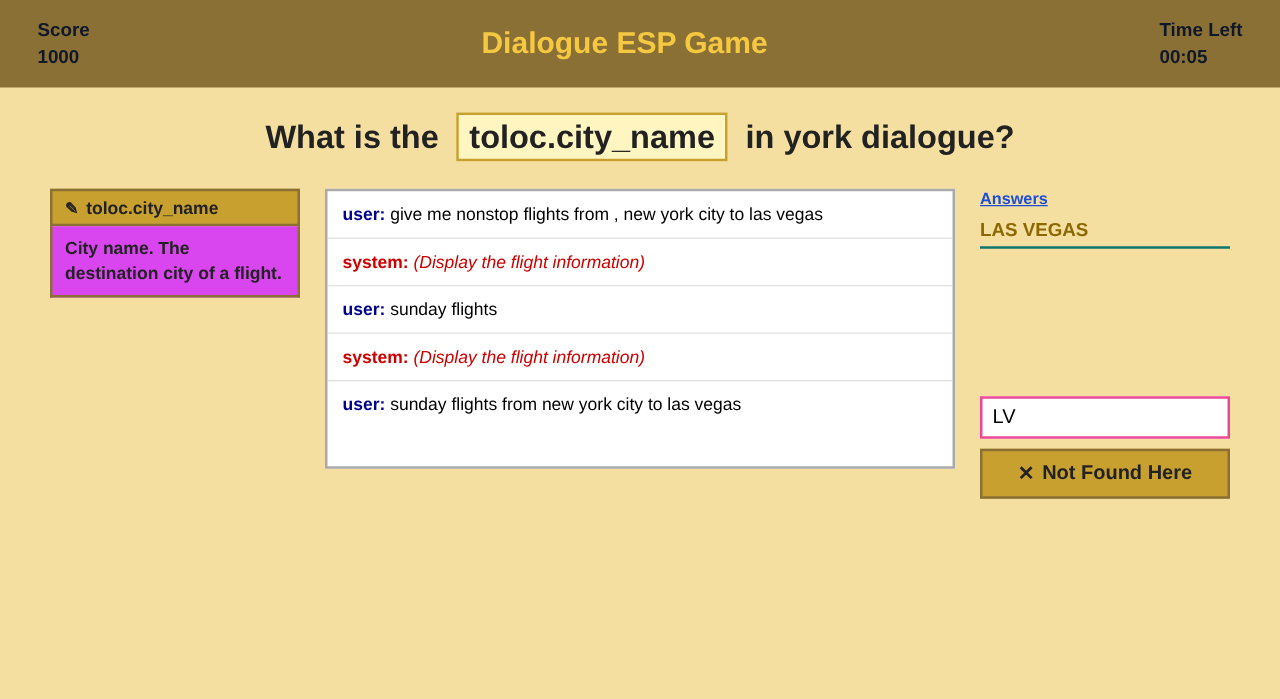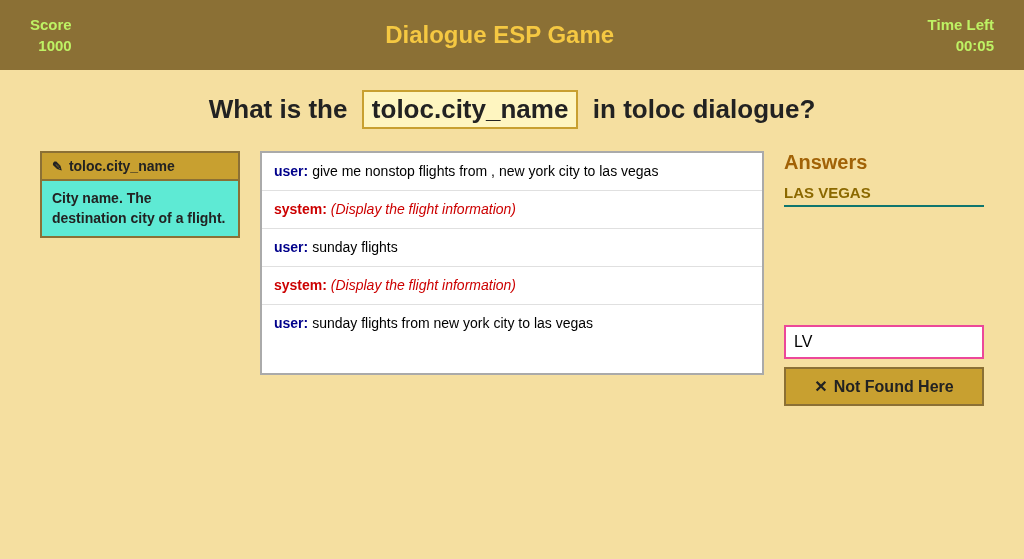--- a/index.html
+++ b/index.html
@@ -15,24 +15,24 @@
     #header {
       background: #8b7035;
       width: 100%;
       height: 70px;
       display: flex;
       align-items: center;
       justify-content: space-between;
       padding: 0 30px;
     }
     .header-score, .header-time {
-      color: #bef264;
+      color: #0f172a;
       font-size: 15px;
       font-weight: bold;
-      text-align: right;
+      text-align: left;
       line-height: 1.4;
     }
     .header-title {
       color: #f5c842;
       font-size: 24px;
       font-weight: bold;
     }
 
     
     #main {
@@ -78,21 +78,21 @@
       align-items: center;
       gap: 6px;
       margin-bottom: 0;
     }
     .slot-icon {
       font-size: 13px;
     }
     .slot-description {
       border: 2px solid #8b7035;
       border-top: none;
-      background: #5eead4;
+      background: #d946ef;
       padding: 8px 10px;
       font-size: 14px;
       font-weight: bold;
       color: #222;
       line-height: 1.4;
     }
 
     
     #dialogue-box {
       flex: 1;
@@ -128,24 +128,25 @@
     .system-text {
       font-style: italic;
     }
 
     
     #right-panel {
       width: 200px;
       flex-shrink: 0;
     }
     .answers-title {
-      color: #a16207;
-      font-size: 20px;
+      color: #1d4ed8;
+      font-size: 13px;
       font-weight: bold;
       margin-bottom: 10px;
+      text-decoration: underline;
     }
     .answer-item {
       color: #8b6800;
       font-size: 15px;
       font-weight: bold;
       margin-bottom: 8px;
       border-bottom: 2px solid #0f766e;
       padding-bottom: 4px;
     }
     .answer-input {
@@ -185,21 +186,21 @@
     <div>Time Left</div>
     <div>00:05</div>
   </div>
 </div>
 
 <div id="main">
 
   <div id="question">
     <span>What is the</span>
     &nbsp;<span class="highlight-term">toloc.city_name</span>&nbsp;
-    <span>in toloc dialogue?</span>
+    <span>in york dialogue?</span>
   </div>
 
   <div id="content-row">
 
     <div id="left-panel">
       <div class="slot-label">
         <span class="slot-icon">✎</span>
         <span>toloc.city_name</span>
       </div>
       <div class="slot-description">City name. The destination city of a flight.</div>

